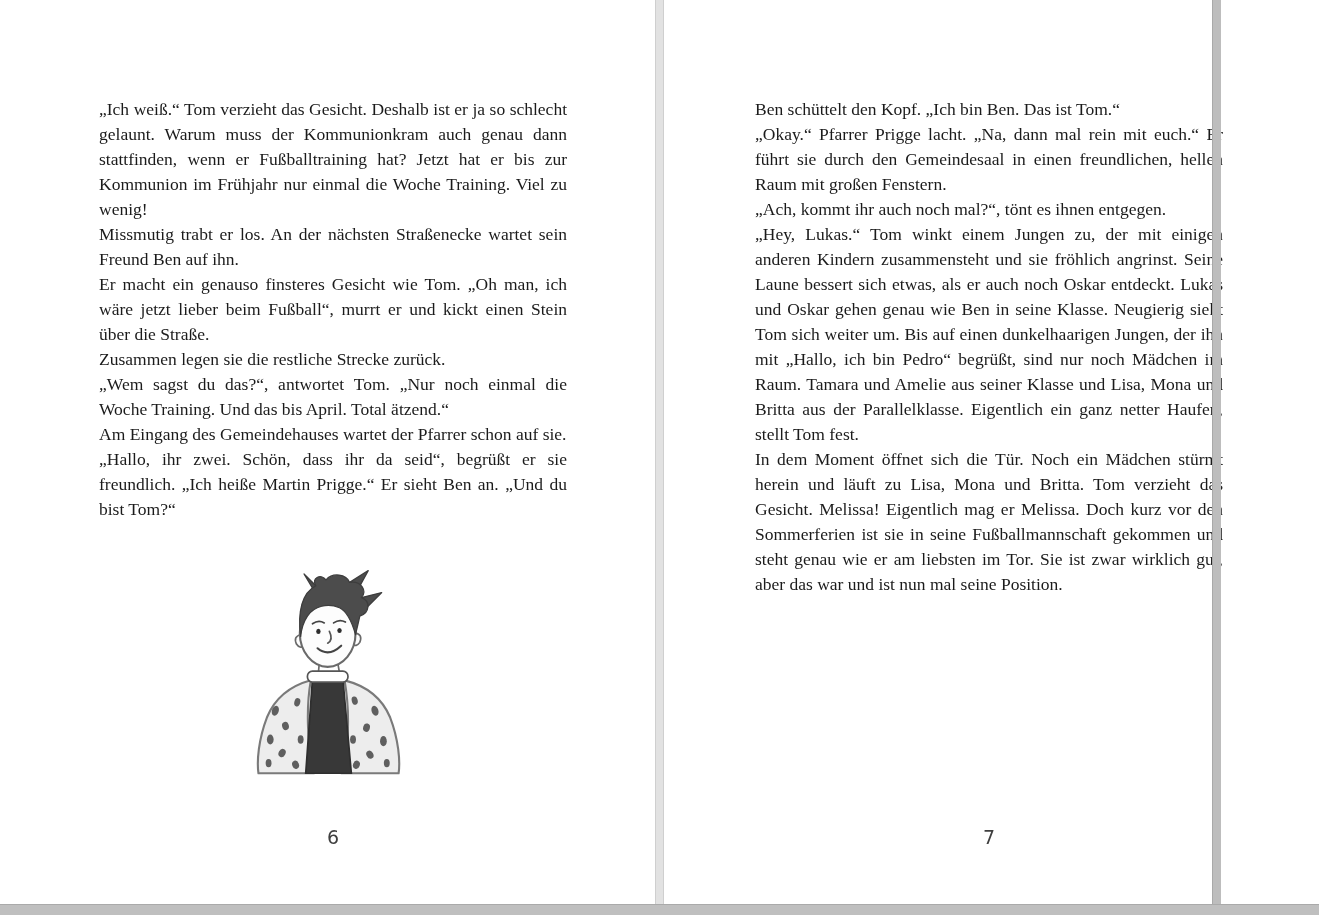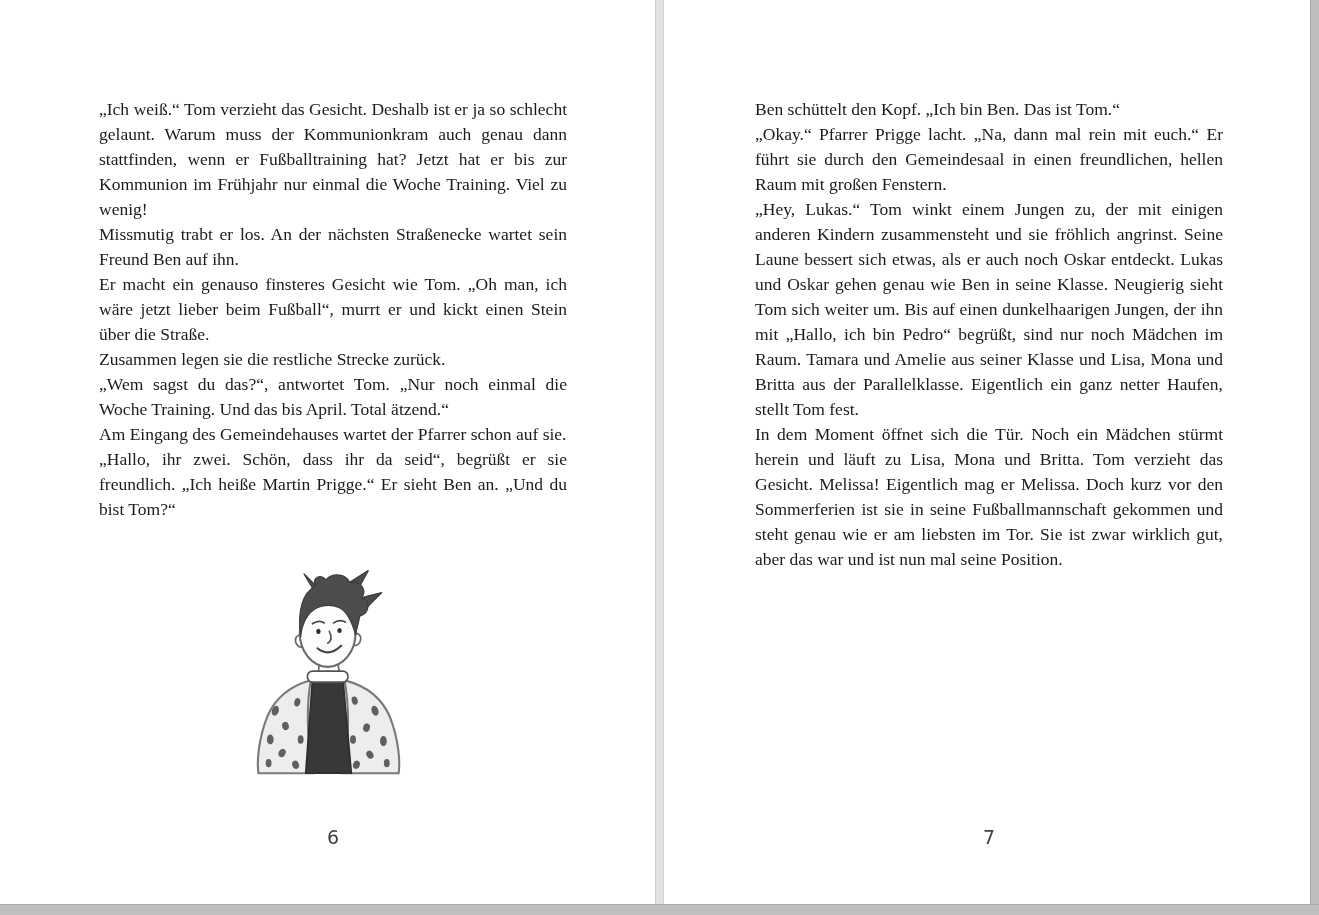--- a/index.html
+++ b/index.html
@@ -3,21 +3,21 @@
 <meta charset="utf-8">
 <style>
   * { box-sizing: border-box; }
   html, body { margin: 0; padding: 0; }
   body {
     width: 1319px; height: 915px;
     background: #ffffff;
     font-family: "Liberation Serif", serif;
     overflow: hidden;
   }
-  .viewer { position: relative; width: 1319px; height: 915px; background: #1d4ed8; }
+  .viewer { position: relative; width: 1221px; height: 915px; background: #1d4ed8; }
 
   .spread { position: absolute; left: 0; top: 0; width: 1310px; height: 904px; display: flex; }
 
   .page { position: relative; background: #ffffff; height: 100%; }
   .page-left  { width: 655px; }
   .gutter {
     width: 9px; height: 100%;
     background: #e2e2e2;
     border-left: 1px solid #cfcfcf;
     border-right: 1px solid #cfcfcf;
@@ -148,20 +148,21 @@
 
       <div class="page-number">6</div>
     </div>
 
     <div class="gutter"></div>
 
     <div class="page page-right">
       <div class="text-block">
         <p>Ben schüttelt den Kopf. „Ich bin Ben. Das ist Tom.“</p>
         <p>„Okay.“ Pfarrer Prigge lacht. „Na, dann mal rein mit euch.“ Er führt sie durch den Gemeindesaal in einen freundlichen, hellen Raum mit großen Fenstern.</p>
+        <p>„Ach, kommt ihr auch noch mal?“, tönt es ihnen entgegen.</p>
         <p>„Hey, Lukas.“ Tom winkt einem Jungen zu, der mit einigen anderen Kindern zusammensteht und sie fröhlich angrinst. Seine Laune bessert sich etwas, als er auch noch Oskar entdeckt. Lukas und Oskar gehen genau wie Ben in seine Klasse. Neugierig sieht Tom sich weiter um. Bis auf einen dunkelhaarigen Jungen, der ihn mit „Hallo, ich bin Pedro“ begrüßt, sind nur noch Mädchen im Raum. Tamara und Amelie aus seiner Klasse und Lisa, Mona und Britta aus der Parallelklasse. Eigentlich ein ganz netter Haufen, stellt Tom fest.</p>
         <p>In dem Moment öffnet sich die Tür. Noch ein Mädchen stürmt herein und läuft zu Lisa, Mona und Britta. Tom verzieht das Gesicht. Melissa! Eigentlich mag er Melissa. Doch kurz vor den Sommerferien ist sie in seine Fußballmannschaft gekommen und steht genau wie er am liebsten im Tor. Sie ist zwar wirklich gut, aber das war und ist nun mal seine Position.</p>
       </div>
 
       <div class="page-number">7</div>
     </div>
   </div>
 
   <div class="scrollbar-v"></div>
   <div class="scrollbar-h"></div>

